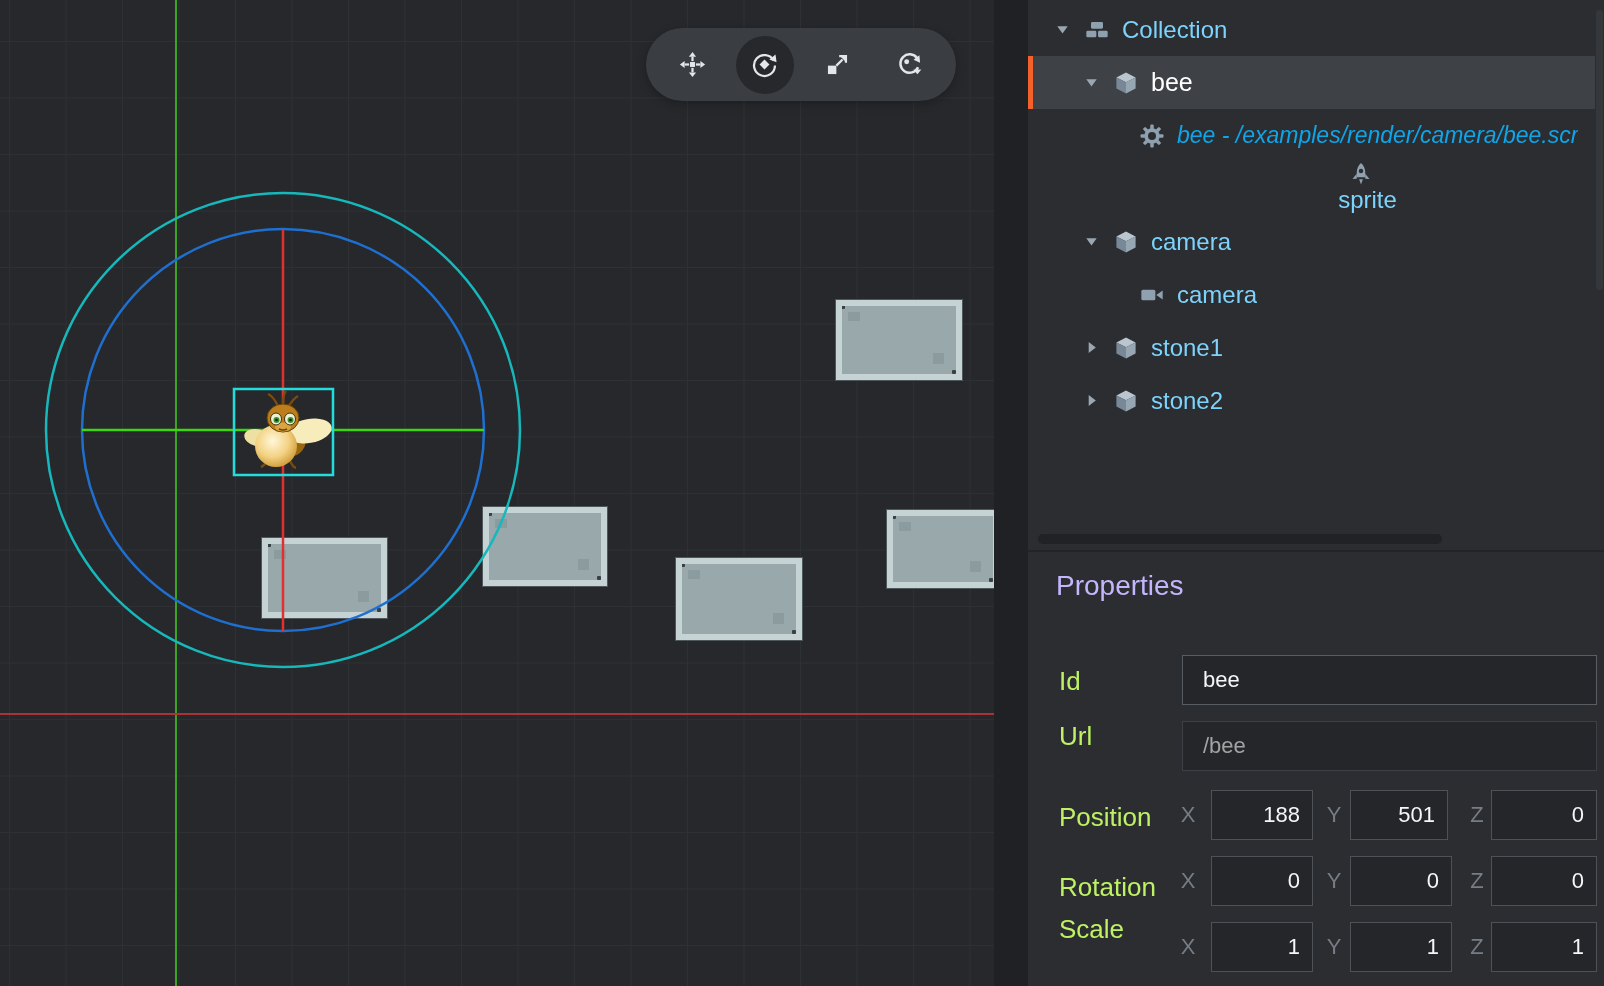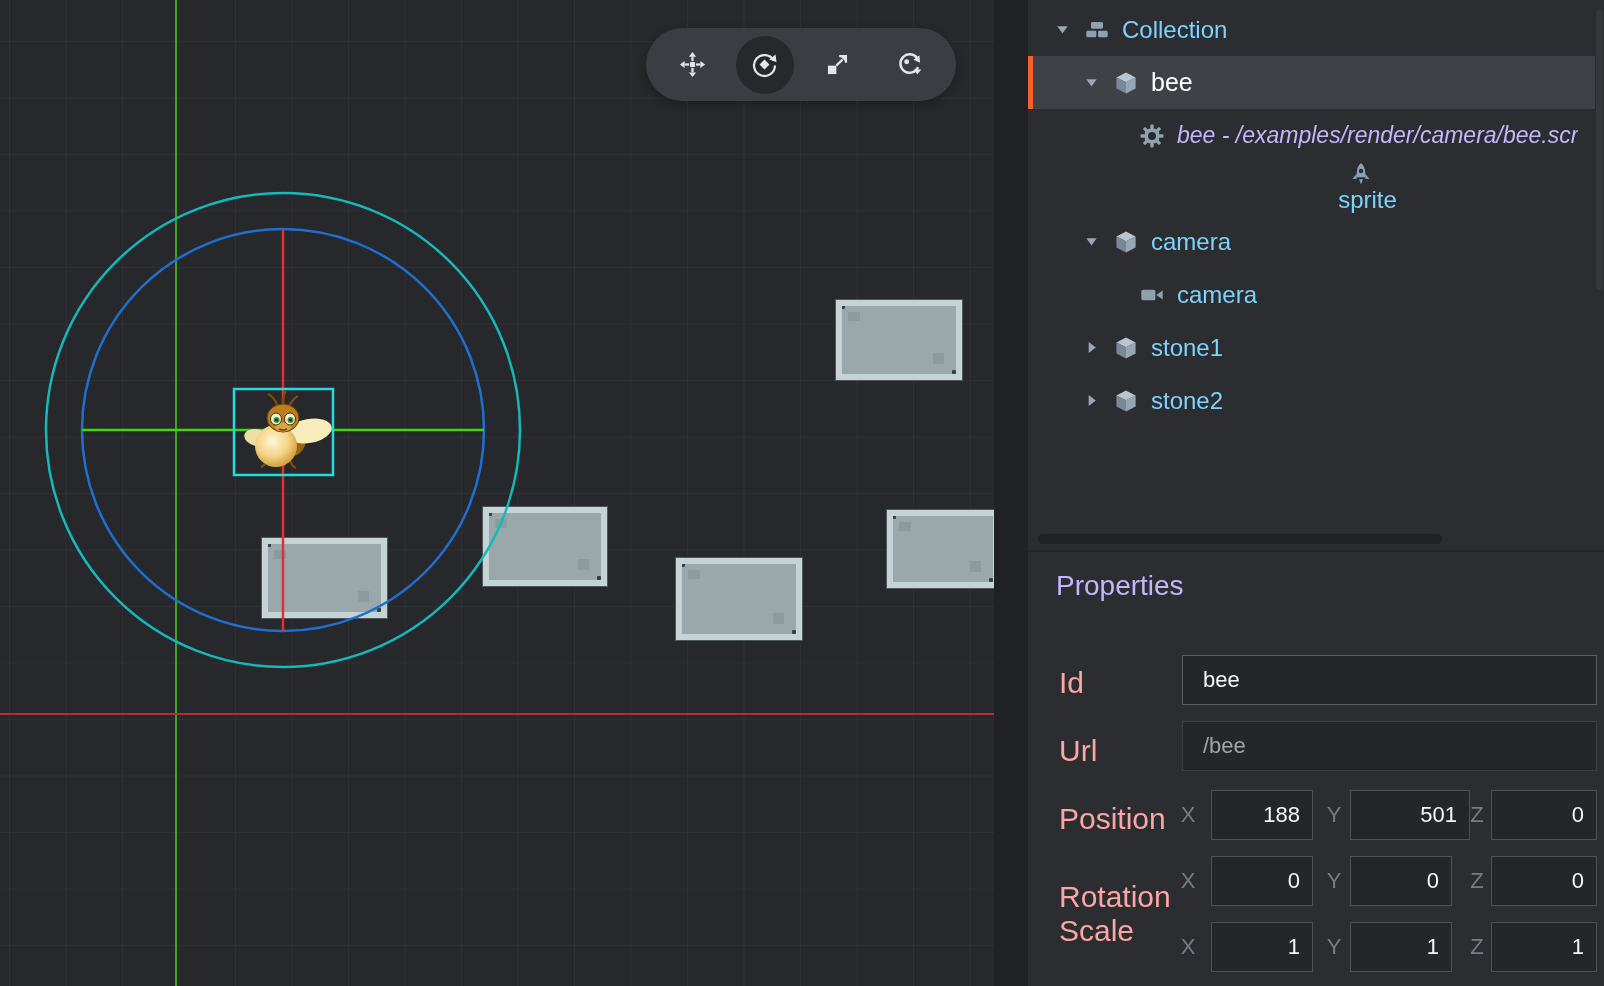--- a/index.html
+++ b/index.html
@@ -56,31 +56,31 @@
   .outline { position:relative; height:550px; overflow:hidden; }
   .tree { position:absolute; left:0; top:3px; width:567px; }
   .tree-row { position:relative; height:53px; display:flex; align-items:center; cursor:pointer; }
   .tree-row.selected { background:#3e4146; box-shadow:inset 5px 0 0 0 var(--accent,#f4612a); }
   .exp { width:29px; display:flex; align-items:center; flex:0 0 29px; }
   .exp svg { width:13px; height:13px; }
   .tree-ico { width:24px; height:24px; flex:0 0 24px; margin-right:13px; }
   .tree-ico svg { width:24px; height:24px; display:block; }
   .tree-label { font-size:24px; color:#7dd3fc; white-space:nowrap; overflow:hidden; }
   .tree-row.selected .tree-label { color:#ffffff; font-size:25px; }
-  .tree-label.italic { font-style:italic; color:#c4b5fd; font-size:23px; }
+  .tree-label.italic { font-style:italic; color:#0ea5e9; font-size:23px; }
 
   .hscroll { position:absolute; left:10px; top:534px; width:404px; height:10px;
              background:#202226; border-radius:5px; cursor:pointer; }
   .vscroll { position:absolute; right:1px; top:10px; width:7px; height:280px;
              background:#34373c; border-radius:4px; cursor:pointer; }
 
   
   .props { position:relative; flex:1; border-top:2px solid #222428; }
   .props-title { position:absolute; left:28px; top:18px; font-size:28px; color:#c4b5fd; }
-  .plabel { position:absolute; left:31px; font-size:30px; color:#fca5a5; }
+  .plabel { position:absolute; left:31px; font-size:26px; color:#bef264; }
   .pinput { position:absolute; left:154px; width:415px; height:50px;
             background:#24262a; border:1px solid #585c63; color:#f4f6f8;
             font-size:22px; padding:0 20px; font-family:"Liberation Sans",sans-serif; }
   .pinput.dim { border-color:#3c3f45; color:#a3a3a3; }
   .axis-lab { position:absolute; width:20px; text-align:center; font-size:22px; color:#767d85; }
   .ninput { position:absolute; height:50px; background:#24262a; border:1px solid #4d5158;
             color:#f4f6f8; font-size:22px; text-align:right; padding:0 12px;
             font-family:"Liberation Sans",sans-serif; }
 </style>
 </head>
@@ -314,32 +314,32 @@
       <div class="hscroll"></div>
       <div class="vscroll"></div>
     </div>
 
     <div class="props">
       <div class="props-title">Properties</div>
 
       <div class="plabel" style="top:114px">Id</div>
       <input class="pinput" style="top: 103px;" value="bee">
 
-      <div class="plabel" style="top:182px">Url</div>
+      <div class="plabel" style="top:169px">Url</div>
       <input class="pinput dim" style="top: 169px;" value="/bee">
 
       <div id="vectors">
           <div class="plabel" style="top: 250px;">Position</div>
           <div class="axis-lab" style="left: 150px; top: 250px;">X</div>
           <input class="ninput" value="188" style="left: 183px; top: 238px; width: 102px;">
           <div class="axis-lab" style="left: 296px; top: 250px;">Y</div>
-          <input class="ninput" value="501" style="left: 322px; top: 238px; width: 120px;">
+          <input class="ninput" value="501" style="left: 322px; top: 238px; width: 98px;">
           <div class="axis-lab" style="left: 439px; top: 250px;">Z</div>
           <input class="ninput" value="0" style="left: 463px; top: 238px; width: 106px;">
-          <div class="plabel" style="top: 328px;">Rotation</div>
+          <div class="plabel" style="top: 320px;">Rotation</div>
           <div class="axis-lab" style="left: 150px; top: 316px;">X</div>
           <input class="ninput" value="0" style="left: 183px; top: 304px; width: 102px;">
           <div class="axis-lab" style="left: 296px; top: 316px;">Y</div>
           <input class="ninput" value="0" style="left: 322px; top: 304px; width: 102px;">
           <div class="axis-lab" style="left: 439px; top: 316px;">Z</div>
           <input class="ninput" value="0" style="left: 463px; top: 304px; width: 106px;">
           <div class="plabel" style="top: 362px;">Scale</div>
           <div class="axis-lab" style="left: 150px; top: 382px;">X</div>
           <input class="ninput" value="1" style="left: 183px; top: 370px; width: 102px;">
           <div class="axis-lab" style="left: 296px; top: 382px;">Y</div>

